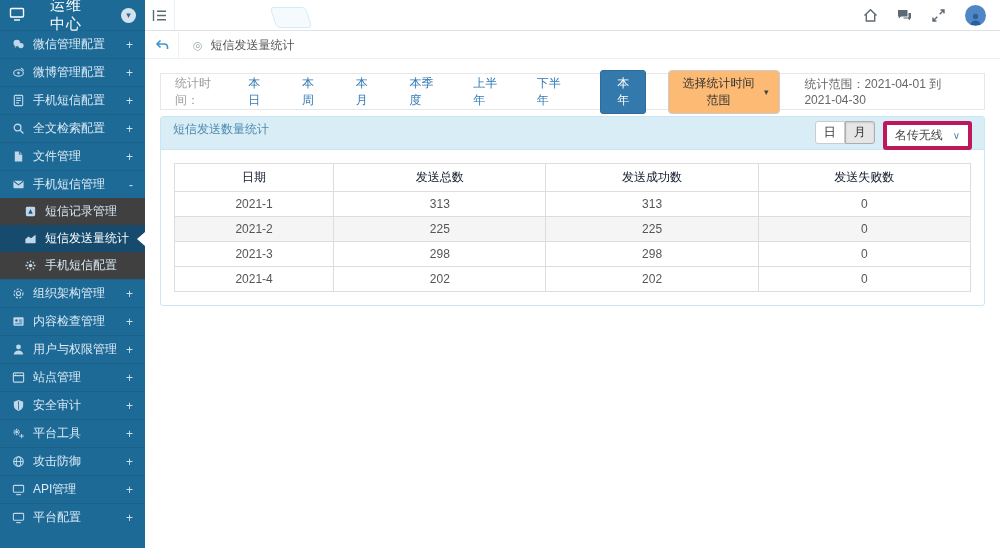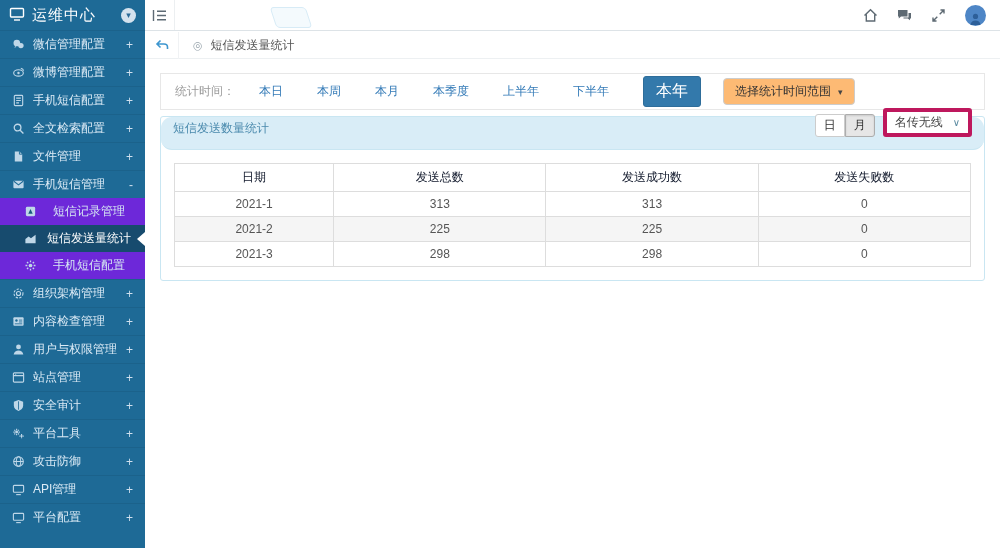--- a/index.html
+++ b/index.html
@@ -2,30 +2,30 @@
 <html><head>
 <meta charset="utf-8">
 <style>
   * { margin:0; padding:0; box-sizing:border-box; }
   html,body { width:1000px; height:548px; }
   body { font-family:"Liberation Sans","DejaVu Sans",sans-serif; font-size:12px; background:#fff; overflow:hidden; }
   .app { position:relative; width:1000px; height:548px; background:#fff; overflow:hidden; }
 
   
   .sidebar { position:absolute; left:0; top:0; width:145px; height:548px; background:#1e6a96; color:#e8f1f8; }
-  .sb-header { height:30px; display:flex; align-items:center; gap:7px; padding:0 9px; color:#fff; font-size:15px; }
+  .sb-header { height:30px; display:flex; align-items:center; gap:25px; padding:0 9px; color:#fff; font-size:15px; }
   .sb-header .ic svg { width:16px; height:14px; }
   .sb-title { flex:1; letter-spacing:1px; }
   .sb-collapse { width:15px; height:15px; border-radius:50%; background:#d4e2ee; color:#2b6a97; display:flex; align-items:center; justify-content:center; font-size:9px; cursor:pointer; }
   .sb-item { position:relative; height:28px; display:flex; align-items:center; gap:8px; padding:0 12px; font-size:12px; color:#dcebf6; cursor:pointer; border-top:1px solid rgba(0,0,0,0.07); }
   .sb-item .ic { width:13px; display:flex; color:#bfd7e8; }
   .sb-item .ic svg { width:13px; height:13px; }
   .sb-item .lb { flex:1; white-space:nowrap; overflow:hidden; }
   .sb-item .tg { color:#cfe0ee; font-size:12px; }
-  .sb-sub { background:#6d28d9;text-align:center; }
+  .sb-sub { background:#404040; }
   .sb-sub .sb-item { padding-left:24px; height:27px; border-top:none; color:#d6e7f3; }
   .sb-sub .sb-item.active { background:#174b6e; color:#fff; }
   .sb-sub .sb-item.active .caret { position:absolute; right:0; top:50%; margin-top:-7px; width:0; height:0; border-top:7px solid transparent; border-bottom:7px solid transparent; border-right:8px solid #fff; }
 
   
   .topbar { position:absolute; left:145px; right:0; top:0; height:31px; background:#fff; border-bottom:1px solid #dde3e7; }
   .menu-toggle { position:absolute; left:0; top:0; width:30px; height:30px; display:flex; align-items:center; justify-content:center; color:#5d6a74; border-right:1px solid #eceff1; cursor:pointer; }
   .menu-toggle svg { width:15px; height:13px; }
   .tab { position:absolute; left:43px; top:5px; height:26px; line-height:26px; background:#1d92d8; color:#fff; font-size:11px; padding:0 6px 0 13px; border-radius:6px 0 0 0; cursor:pointer; }
   .tab::after { content:""; position:absolute; right:-9px; top:0; width:18px; height:26px; background:#1d92d8; transform:skewX(18deg); border-radius:0 5px 0 0; }
@@ -43,28 +43,28 @@
   .crumb .back { width:34px; height:27px; display:flex; align-items:center; justify-content:center; color:#3d96cf; border-right:1px solid #f0f2f4; cursor:pointer; }
   .crumb .back svg { width:14px; height:12px; }
   .crumb .target { margin:0 8px 0 14px; color:#98a4ac; font-size:11px; }
   .crumb .title { color:#555; }
 
   
   .content { position:absolute; left:145px; right:0; top:60px; bottom:0; background:#fff; }
   .filter-bar { position:absolute; left:15px; right:15px; top:13px; height:37px; border:1px solid #e7e7e7; background:#fff; display:flex; align-items:center; padding:0 14px; }
   .filter-label { color:#9a9a9a; margin-right:24px; }
   .filter-link { color:#337ab7; margin-right:34px; cursor:pointer; text-decoration:none; }
-  .btn-active-range { background:#3379ab; color:#fff; border:1px solid #2e6d9a; border-radius:3px; padding:4px 12px; margin-right:22px; cursor:pointer; font-size:16px; }
+  .btn-active-range { background:#3379ab; color:#fff; border:1px solid #2e6d9a; border-radius:3px; padding:4px 12px; margin-right:22px; cursor:pointer; font-size:12px; }
   .btn-range-picker { background:#fdba74; color:#333; border:1px solid #ccc; border-radius:4px; padding:4px 11px; cursor:pointer; font-size:12px; display:flex; align-items:center; gap:7px; }
   .btn-range-picker .car { font-size:9px; color:#444; }
   .range-text { color:#666; margin-left:24px; }
 
   
   .panel { position:absolute; left:15px; right:15px; top:56px; border:1px solid #c9e6f2; border-radius:3px; background:#fff; }
-  .panel-header { background:#d9edf7; border-bottom:1px solid #c9e6f2; height:33px; display:flex; align-items:flex-end; padding:12px 12px; color:#4a8aad;border-radius:11px; }
+  .panel-header { background:#d9edf7; border-bottom:1px solid #c9e6f2; height:33px; display:flex; align-items:flex-start; padding:4px 12px; color:#4a8aad; }
   .panel-title { flex:1; }
   .btn-group { display:flex; }
   .btn-sm { border:1px solid #ccc; background:#fff; color:#333; font-size:12px; padding:2px 8px; cursor:pointer; }
   .btn-sm.first { border-radius:3px 0 0 3px; }
   .btn-sm.on { background:#e6e6e6; border-color:#adadad; border-radius:0 3px 3px 0; box-shadow:inset 0 1px 2px rgba(0,0,0,0.12); }
   .select-box { margin-left:8px; background:#fff; border:4px solid #be185d; border-radius:3px; height:29px; display:flex; align-items:center; gap:10px; padding:0 8px; color:#444; cursor:pointer; }
   .select-box .car { color:#5a8aa0; font-size:10px; }
   .panel-body { padding:13px; }
   table.stats { width:100%; border-collapse:collapse; }
   table.stats th, table.stats td { border:1px solid #ddd; text-align:center; padding:5px 4px; font-size:12px; }
@@ -330,20 +330,21 @@
       <a class="filter-link">本周</a>
       <a class="filter-link">本月</a>
       <a class="filter-link">本季度</a>
       <a class="filter-link">上半年</a>
       <a class="filter-link">下半年</a>
       <button class="btn-active-range">本年</button>
       <button class="btn-range-picker">
         <span>选择统计时间范围</span>
         <span class="car">▾</span>
       </button>
+      <span class="range-text">统计范围：2021-04-01 到 2021-04-30</span>
     </div>
 
     <div class="panel">
       <div class="panel-header">
         <span class="panel-title">短信发送数量统计</span>
         <span class="btn-group">
           <button class="btn-sm first">日</button>
           <button class="btn-sm on">月</button>
         </span>
         <span class="select-box">
@@ -379,19 +380,25 @@
               <td>225</td>
               <td>225</td>
               <td>0</td>
             </tr>
             <tr>
               <td>2021-3</td>
               <td>298</td>
               <td>298</td>
               <td>0</td>
             </tr>
+            <tr>
+              <td>2021-4</td>
+              <td>202</td>
+              <td>202</td>
+              <td>0</td>
+            </tr>
           </tbody>
         </table>
       </div>
     </div>
 
   </div>
 </div>
 
 </body></html>

